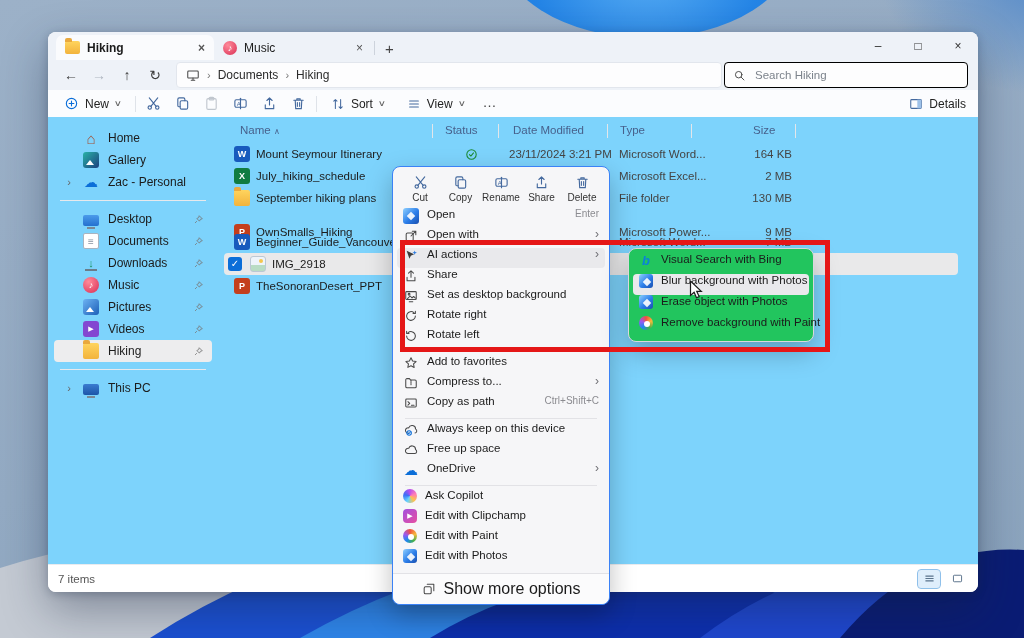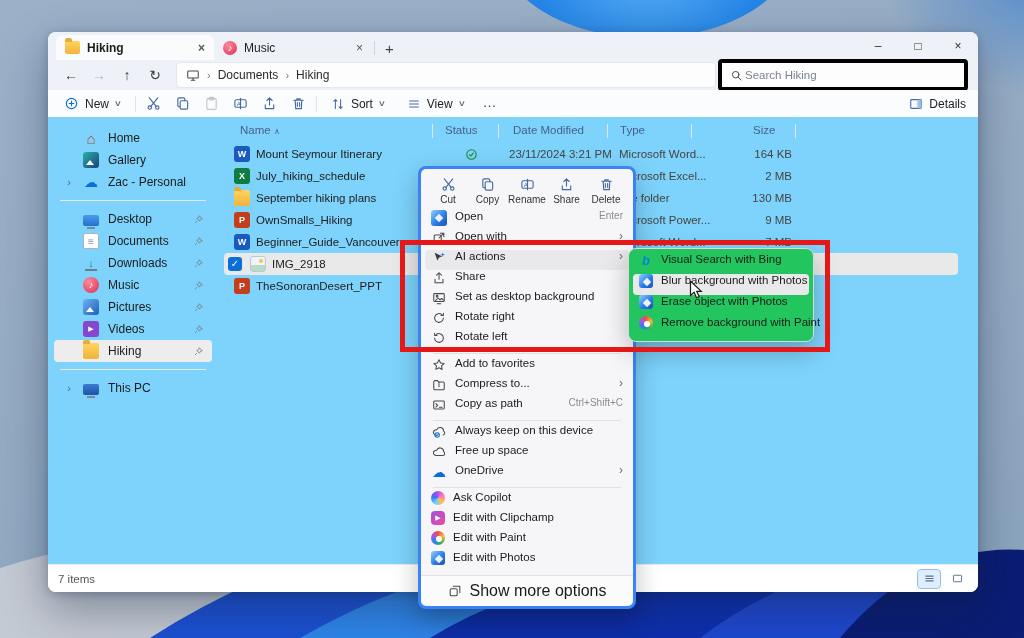--- a/index.html
+++ b/index.html
@@ -30,22 +30,22 @@
   .newtab{font-size:15px;color:#444;margin:0 0 4px 8px}
   .wctl{position:absolute;right:0;top:0;height:28px;display:flex}
   .wbtn{width:40px;height:28px;display:flex;align-items:center;justify-content:center;font-size:12px;color:#333}
   
   .addr{position:absolute;top:28px;left:0;right:0;height:30px;background:#eef2f8;display:flex;align-items:center;padding:0 10px;gap:2px}
   .navbtn{width:26px;height:24px;display:flex;align-items:center;justify-content:center;font-size:14px;color:#3c3c3c;border-radius:4px}
   .navbtn.disabled{color:#aeb6c0}
   .crumbbox{height:24px;flex:1;max-width:548px;background:#fdfdfe;border:1px solid #e2e6ed;border-radius:4px;
     display:flex;align-items:center;gap:7px;padding:0 9px;margin-left:6px;font-size:12px;color:#2b2b2b}
   .crumb-sep{color:#777;font-size:11px}
-  .searchbox{margin-left:auto;width:226px;height:24px;background:#fdfdfe;border:4px solid #000000;border-radius:4px;
-    display:flex;align-items:center;padding:0 8px}
+  .searchbox{margin-left:auto;width:226px;height:24px;background:#fdfdfe;border:1px solid #000000;border-radius:4px;
+    display:flex;align-items:center;gap:7px;padding:0 8px}
   .searchbox input{border:none;outline:none;background:transparent;font-size:11.5px;width:100%;color:#333;font-family:inherit}
   .searchbox input::placeholder{color:#7c838c}
   
   .cmdbar{position:absolute;top:58px;left:0;right:0;height:27px;background:#fbfcfe;border-bottom:1px solid #e9ebef;
     display:flex;align-items:center;padding:0 12px;font-size:12px;color:#222}
   .cmdgroup{display:flex;align-items:center;gap:14px}
   .cmdbtn{display:flex;align-items:center;gap:6px;border-radius:4px;padding:2px 4px}
   .chev{font-size:8px;color:#666;transform:scaleX(1.4)}
   .cmd-sep{width:1px;height:16px;background:#dfe3e9;margin:0 10px}
   .tbic.disabled svg{stroke:#c0c6ce}
@@ -113,21 +113,21 @@
   [data-icon="clipchamp"]::after{content:"▶";position:absolute;inset:0;display:flex;align-items:center;justify-content:center;color:#fff;font-size:7px}
   [data-icon="copilot"]{background:conic-gradient(from 210deg,#64d2ff,#3b6ff5,#b44df0,#ff7ab8,#ffc24b,#64d2ff);border-radius:50%}
   [data-icon="bing"]::after{content:"b";position:absolute;inset:0;display:flex;align-items:center;justify-content:center;color:#0b82d8;font-size:13px;font-weight:bold;font-style:italic}
   
   .statusbar{position:absolute;left:0;right:0;bottom:0;height:27px;background:#fff;border-top:1px solid #e9ebef;
     display:flex;align-items:center;padding:0 10px;font-size:11.5px;color:#555}
   .viewtoggle{margin-left:auto;display:flex;gap:6px}
   .vtbtn{width:22px;height:18px;border-radius:3px;display:flex;align-items:center;justify-content:center}
   .vtbtn.sel{background:#dfeefc;outline:1px solid #8fc0ea}
   
-  .ctx{position:absolute;left:418px;top:166px;width:218px;background:#f6f6f8;border:3px solid #3b82f6;border-radius:8px;
+  .ctx{position:absolute;left:392px;top:166px;width:218px;background:#f6f6f8;border:1px solid #3b82f6;border-radius:8px;
     box-shadow:0 10px 26px rgba(0,0,0,.25);z-index:50;padding:4px;box-sizing:border-box;font-size:11.5px}
   .quick{display:flex;justify-content:space-between;padding:1px 4px 3px}
   .qbtn{width:38px;display:flex;flex-direction:column;align-items:center;gap:2px;font-size:10px;color:#333;padding:3px 0 2px;border-radius:4px}
   .mi{height:20px;display:flex;align-items:flex-start;gap:8px;padding:0 6px;border-radius:4px;color:#1b1b1b}
   .mi.hl{background:#e9e9ec}
   .mic{width:16px;height:16px;flex:none;position:relative;display:flex;align-items:center;justify-content:center}
   .mil{white-space:nowrap}
   .mis{margin-left:auto;color:#8b8b90;font-size:10px;white-space:nowrap}
   .mia{margin-left:auto;color:#6f6f74;font-size:12px}
   .msep{height:1px;background:#e2e2e6;margin:3px 8px}
@@ -420,21 +420,21 @@
         <span class="fname">July_hiking_schedule</span>
         <span class="fcell c-type">Microsoft Excel...</span>
         <span class="fcell c-size">2 MB</span>
       </div>
       <div class="frow" style="top:70px">
         <span class="fic" data-icon="folder"></span>
         <span class="fname">September hiking plans</span>
         <span class="fcell c-type">File folder</span>
         <span class="fcell c-size">130 MB</span>
       </div>
-      <div class="frow" style="top:92px">
+      <div class="frow" style="top:104px">
         <span class="fic badge-letter" data-icon="ppt"></span>
         <span class="fname">OwnSmalls_Hiking</span>
         <span class="fcell c-type">Microsoft Power...</span>
         <span class="fcell c-size">9 MB</span>
       </div>
       <div class="frow" style="top:114px">
         <span class="fic badge-letter" data-icon="word"></span>
         <span class="fname">Beginner_Guide_Vancouver</span>
         <span class="fcell c-type">Microsoft Word...</span>
         <span class="fcell c-size">7 MB</span>

